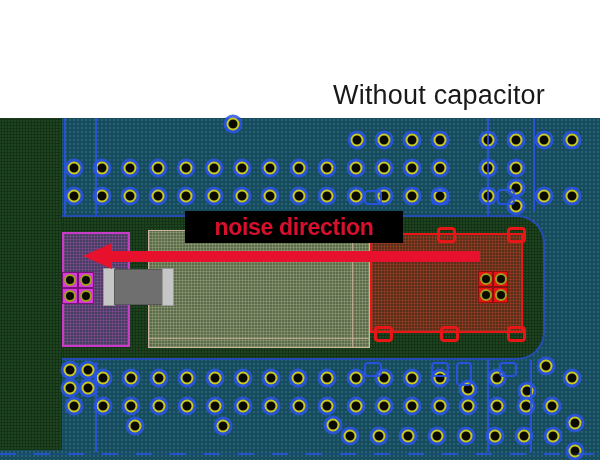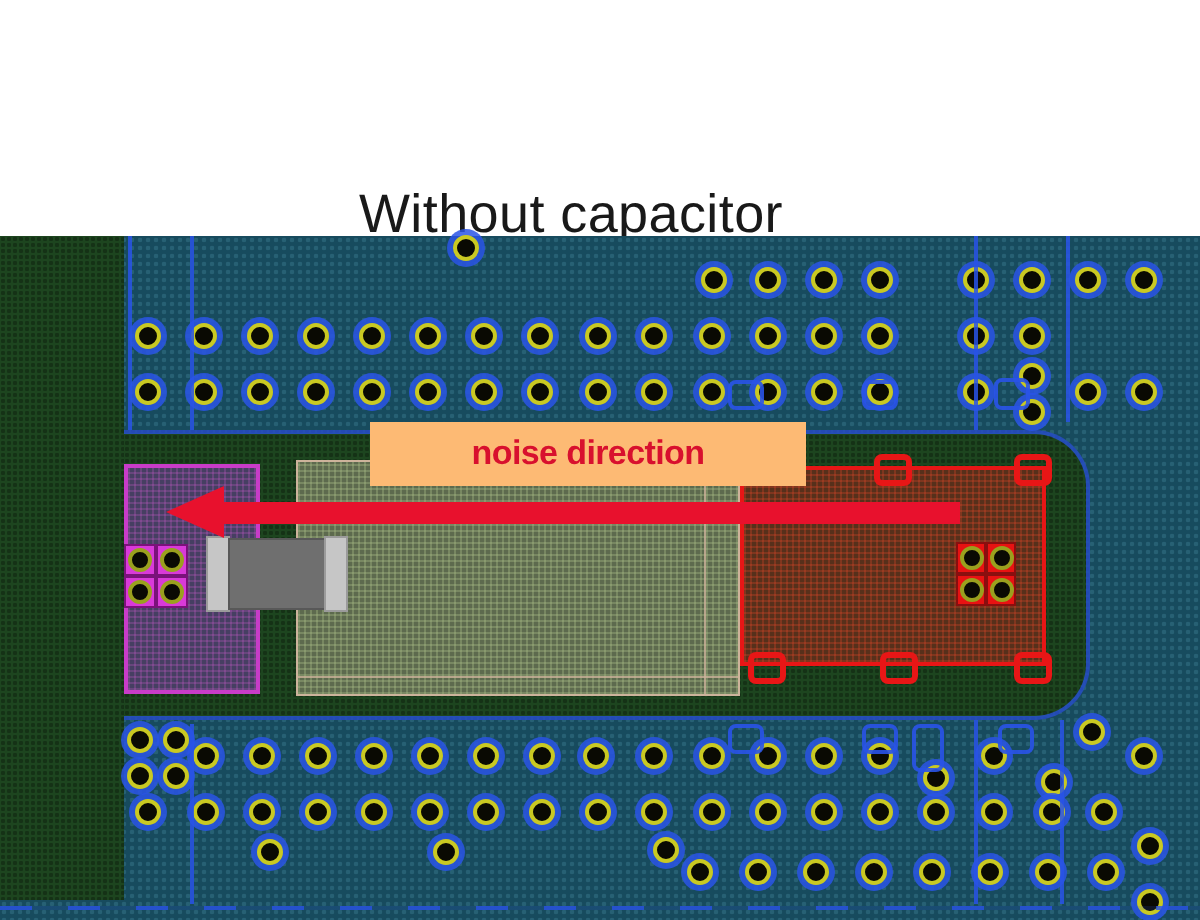--- a/index.html
+++ b/index.html
@@ -2,24 +2,23 @@
 <html><head>
 <meta charset="utf-8">
 <style>
   html,body{margin:0;padding:0;background:#fff;}
   .stage{
     position:relative;width:600px;height:460px;background:#ffffff;
     font-family:"Liberation Sans","DejaVu Sans",sans-serif;
     overflow:hidden;
   }
   .fig-title{
-    position:absolute;top:92px;left:0;width:545px;
-    text-align:center;font-size:27px;font-weight:500;color:#191919;
+    position:absolute;top:80px;left:0;width:545px;
+    text-align:right;font-size:27px;font-weight:500;color:#191919;
     letter-spacing:0.2px;
-    padding-left:13px;
   }
   
   .pcb{
     position:absolute;left:0;top:118px;width:600px;height:342px;
     background-color:#174b5e;
     background-image:radial-gradient(rgba(95,170,195,0.22) 1px, rgba(0,0,0,0) 1.3px);
     background-size:4px 4px;
   }
   .abs{position:absolute;}
   .green{
@@ -78,21 +77,21 @@
     width:8px;height:8px;border-color:#9aa01e;box-shadow:none;
   }
   .pad-magenta{position:absolute;background:#d93ad9;border:1px solid #7a127a;box-sizing:border-box;}
   .pad-red{position:absolute;background:#e81212;border:1px solid #8a0f0f;box-sizing:border-box;}
   .tab-blue{position:absolute;border:2px solid rgba(41,83,232,0.9);border-radius:4px;box-sizing:border-box;background:transparent;}
   .tab-red{position:absolute;border:3px solid #e81616;border-radius:4px;box-sizing:border-box;background:transparent;}
   .vline-blue{position:absolute;width:2px;background:rgba(41,83,232,0.85);}
   
   .noise-label{
     position:absolute;left:185px;top:211px;width:218px;height:32px;
-    background:#fdba74;color:#d8102e;font-weight:bold;font-size:17px;
+    background:#000000;color:#d8102e;font-weight:bold;font-size:23px;
     line-height:32px;text-align:center;letter-spacing:-0.3px;z-index:30;
   }
   .arrow-svg{position:absolute;left:0;top:0;width:600px;height:460px;z-index:20;pointer-events:none;}
 </style>
 </head>
 <body>
 
 <div class="stage">
 
   <div class="fig-title">Without capacitor</div>

